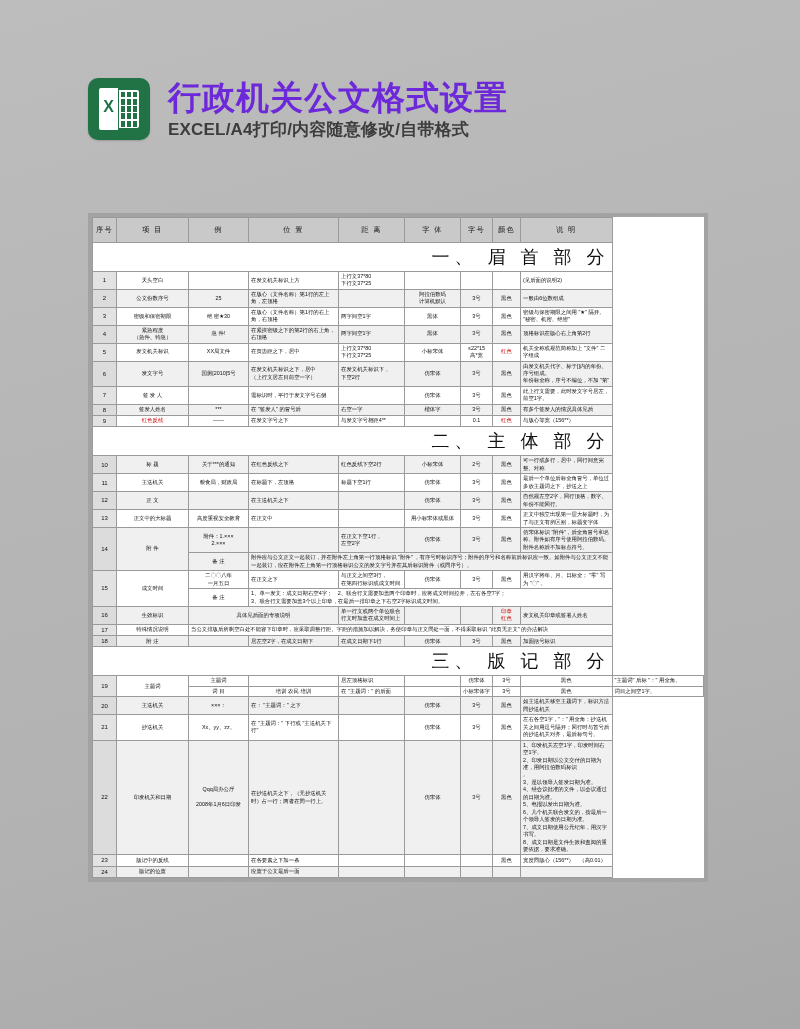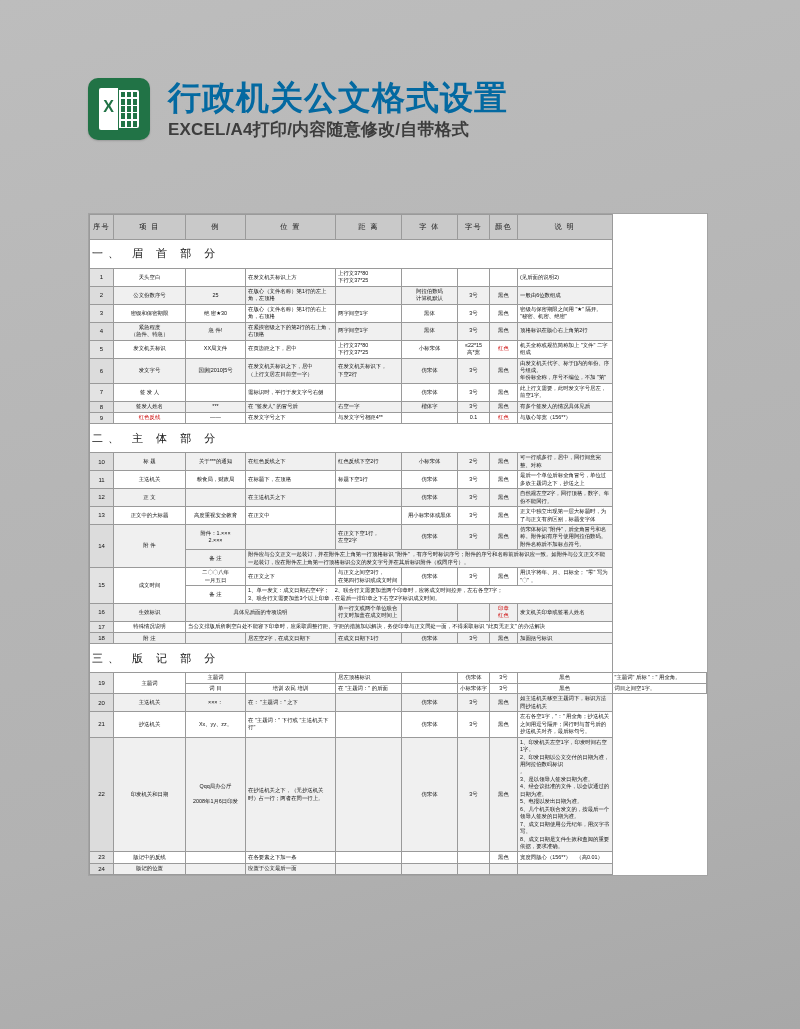--- a/index.html
+++ b/index.html
@@ -82,42 +82,42 @@
   }
   .xls-logo .grid i {
     background: #217346;
     display: block;
   }
   .title-wrap { padding-top: 1px; }
   .main-title {
     font-family: "Liberation Sans", "DejaVu Sans", sans-serif;
     font-size: 33px;
     font-weight: bold;
-    color: #0369a1;
+    color: #6d28d9;
     letter-spacing: 1px;
     line-height: 38px;
     white-space: nowrap;
   }
   .sub-title {
     margin-top: 1px;
     font-size: 17px;
     font-weight: bold;
     color: #3d3d3d;
     letter-spacing: .2px;
     white-space: nowrap;
   }
 
   
   .sheet {
     position: absolute;
     left: 88px;
     top: 213px;
     width: 620px;
     background: #fff;
-    border: 1px solid #a3a3a3;
+    border: 4px solid #a3a3a3;
     box-sizing: border-box;
   }
   table.grid-tbl {
     border-collapse: collapse;
     width: 100%;
     table-layout: fixed;
     font-size: 5.4px;
     color: #111;
   }
   table.grid-tbl td, table.grid-tbl th {
@@ -131,22 +131,22 @@
   .hrow td {
     background: #c9c9c9;
     text-align: center;
     font-size: 7.2px;
     font-weight: bold;
     letter-spacing: 1.4px;
     height: 22px;
     color: #1a1a1a;
   }
   .section-row td {
-    text-align: left;
-    font-size: 11px;
+    text-align: right;
+    font-size: 18px;
     font-weight: bold;
     letter-spacing: 5px;
     height: 26px;
     background: #fff;
     color: #111;
   }
   .c-idx { text-align: center; background: #e3e3e3; font-size: 6px; }
   .c-item { text-align: center; }
   .c-eg { text-align: center; }
   .c-font { text-align: center; }

